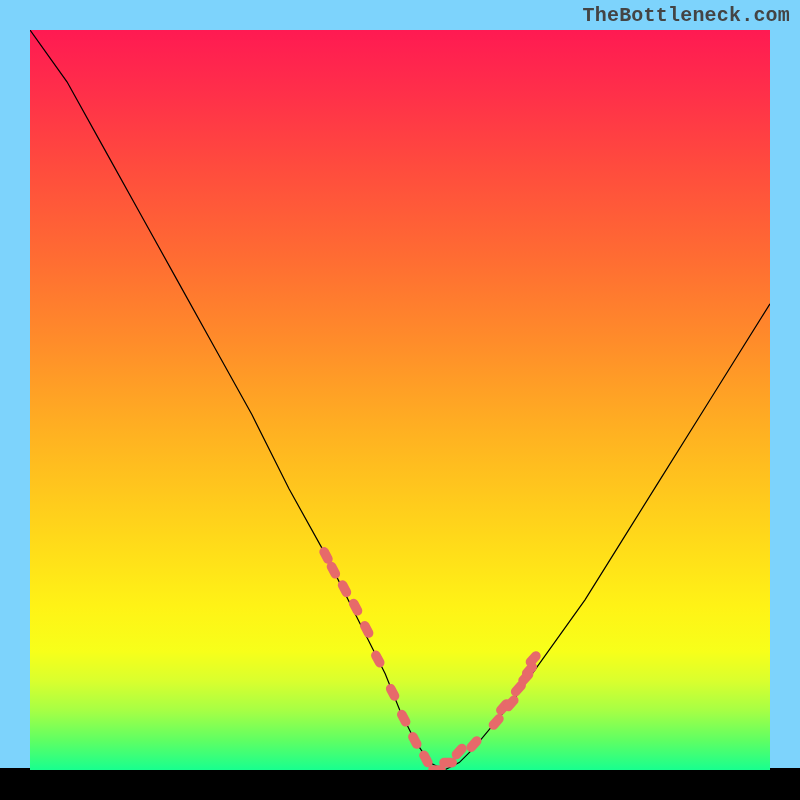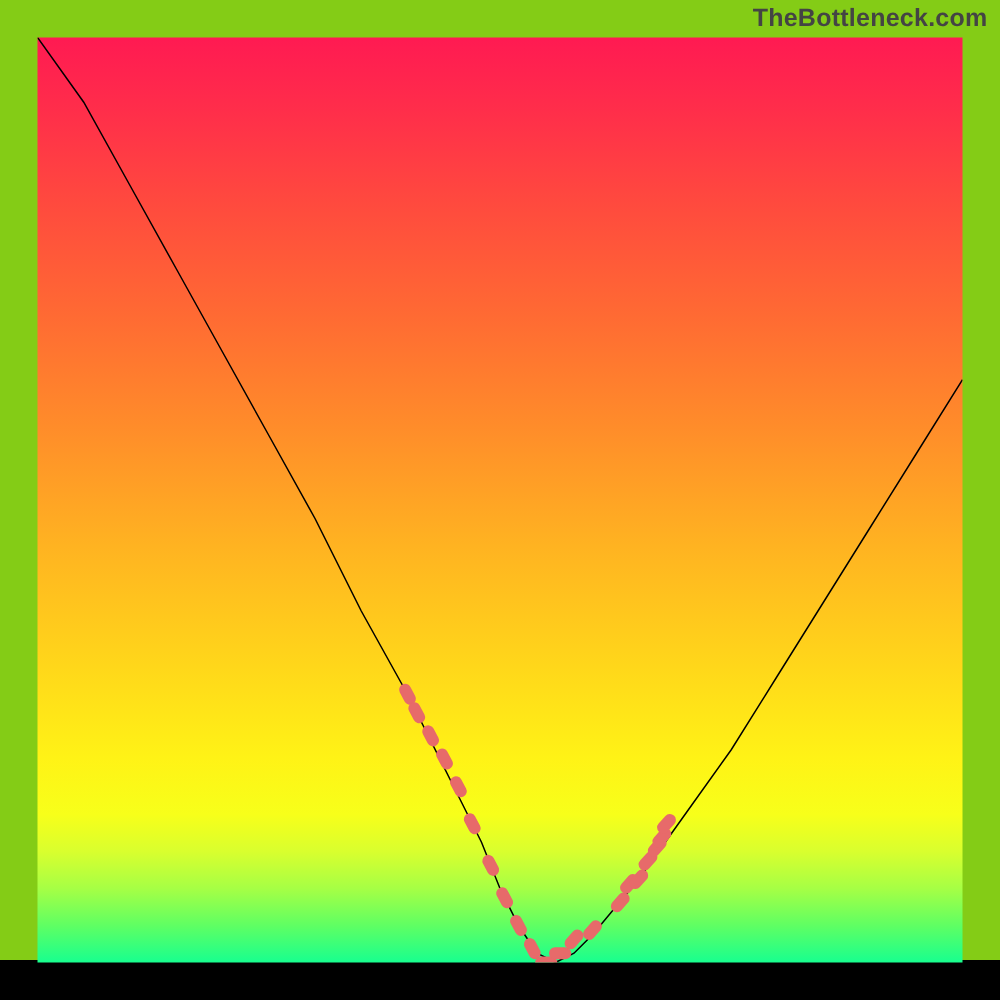--- a/index.html
+++ b/index.html
@@ -8,21 +8,22 @@
     background: #000;
     width: 800px;
     height: 800px;
     overflow: hidden;
     font-family: Arial, Helvetica, sans-serif;
   }
   .frame {
     position: relative;
     width: 800px;
     height: 768px;
-    background: #84cc16;
+    background: #7dd3fc;
+    font-family: Liberation Mono, monospace;
   }
   .watermark {
     position: absolute;
     top: 4px;
     right: 10px;
     color: #444;
     font-size: 20px;
     font-weight: 600;
     letter-spacing: 0.2px;
     z-index: 5;

